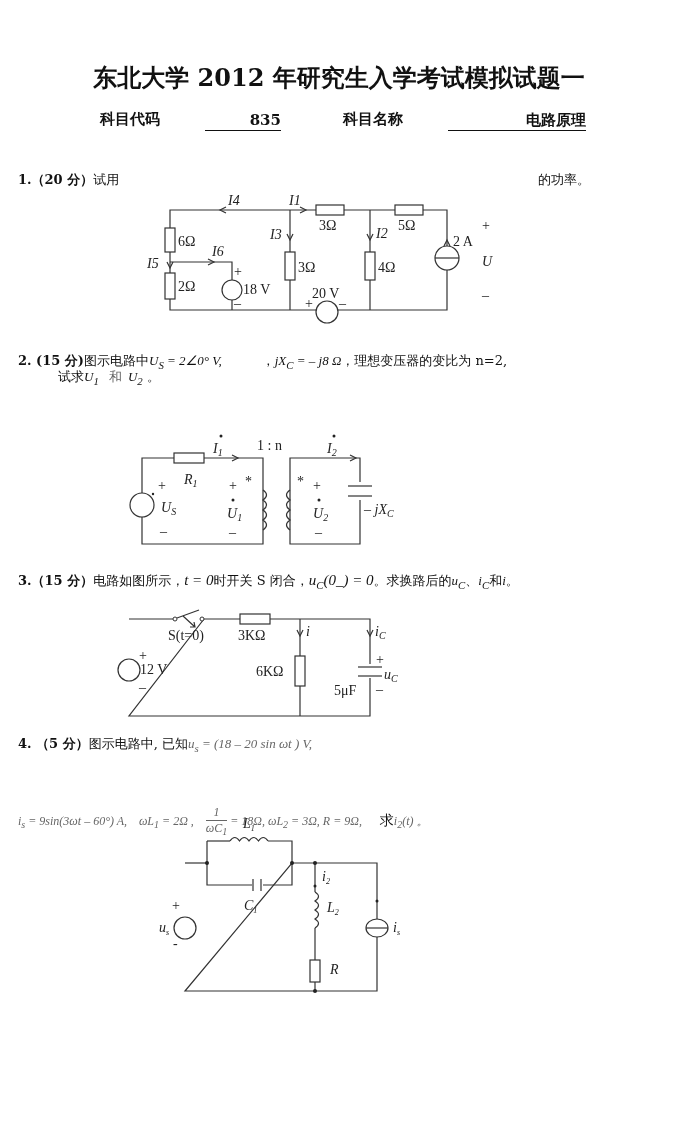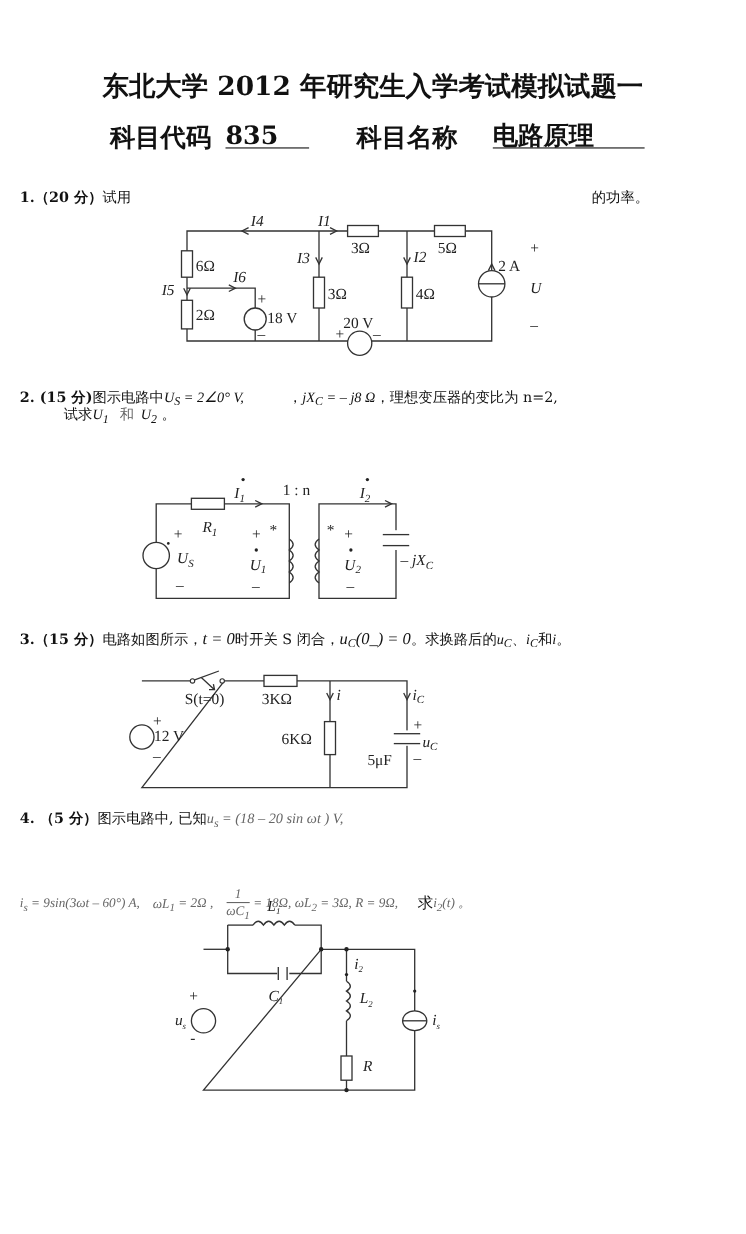--- a/index.html
+++ b/index.html
@@ -1,41 +1,41 @@
 <!DOCTYPE html>
 <html><head>
 <meta charset="utf-8">
 <style>
   html, body { margin: 0; padding: 0; background: #ffffff; }
   body { width: 678px; height: 1122px; position: relative; overflow: hidden;
          font-family: "DejaVu Serif", "Liberation Serif", serif; color: #111; }
   .abs { position: absolute; white-space: nowrap; }
   .title { left: 0; width: 678px; top: 62px; text-align: center; font-size: 24px; font-weight: bold; }
-  .sub { top: 110px; font-size: 23px; font-weight: bold; }
-  .uline { display: inline-block; border-bottom: 1.5px solid #111; text-align: left; line-height: 20px; }
+  .sub { top: 110px; font-size: 15px; font-weight: bold; }
+  .uline { display: inline-block; border-bottom: 1.5px solid #111; text-align: right; line-height: 20px; }
   .q { font-size: 13px; }
   .q b { font-weight: bold; }
   .math { font-family: "Liberation Serif", serif; font-style: italic; }
   .faint { color: #666; }
   svg { position: absolute; overflow: visible; }
   svg text { font-family: "Liberation Serif", serif; font-size: 14px; fill: #222; }
   svg .it { font-style: italic; }
   svg .w { stroke: #333; stroke-width: 1.2; fill: none; }
   svg .r { stroke: #333; stroke-width: 1.2; fill: #fff; }
   svg .dot { fill: #222; }
 </style>
 </head>
 <body>
 
 <div class="abs title">东北大学 2012 年研究生入学考试模拟试题一</div>
 <div class="abs sub" style="left:100px;">科目代码</div>
 <div class="abs sub" style="left:205px;">
   <span class="uline" style="width:76px;">835</span>
 </div>
-<div class="abs sub" style="left:324px;">科目名称</div>
+<div class="abs sub" style="left:343px;">科目名称</div>
 <div class="abs sub" style="left:448px;">
   <span class="uline" style="width:138px;">电路原理</span>
 </div>
 
 <div class="abs q" style="left:18px; top:171px;">
   <b>1.（20 分）</b><span>试用</span>
 </div>
 <div class="abs q" style="left:538px; top:171px;">的功率。</div>
 
 <svg style="left:0; top:0;" width="678" height="1122">

